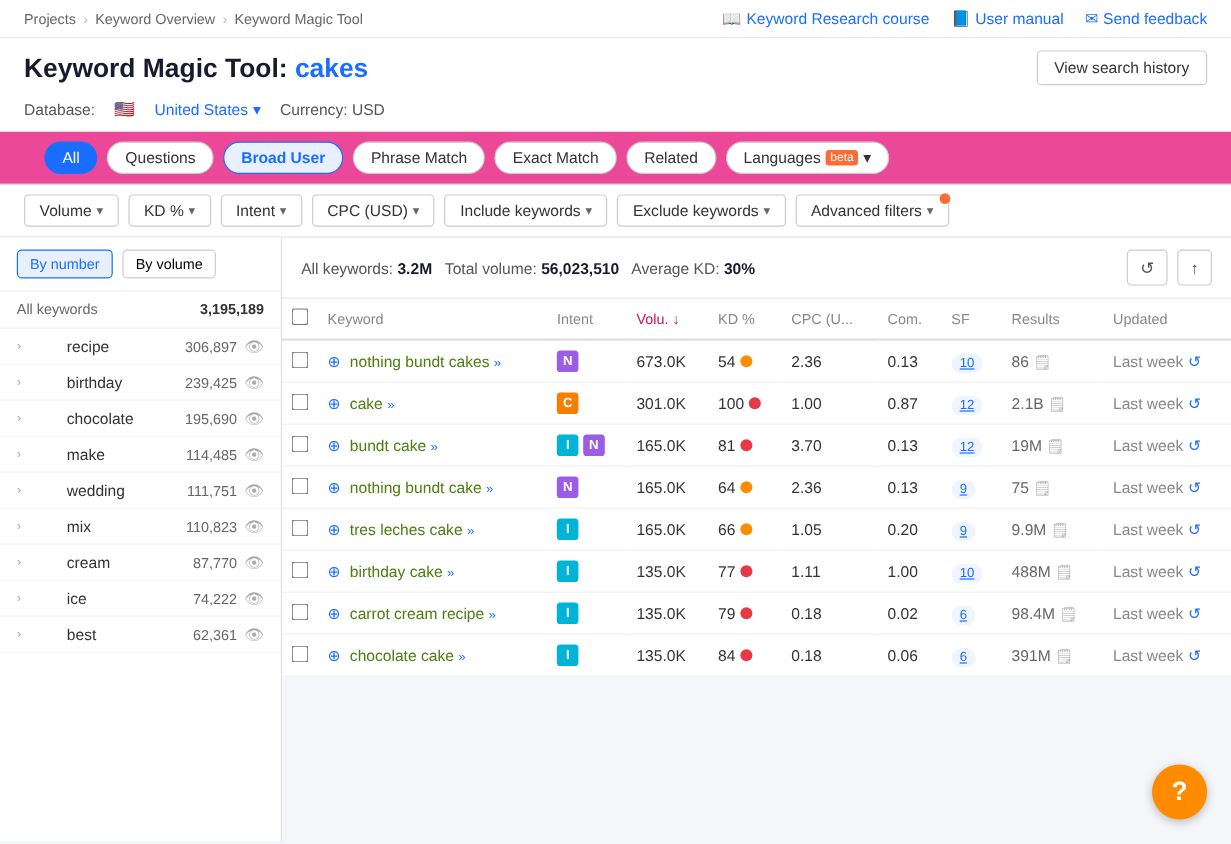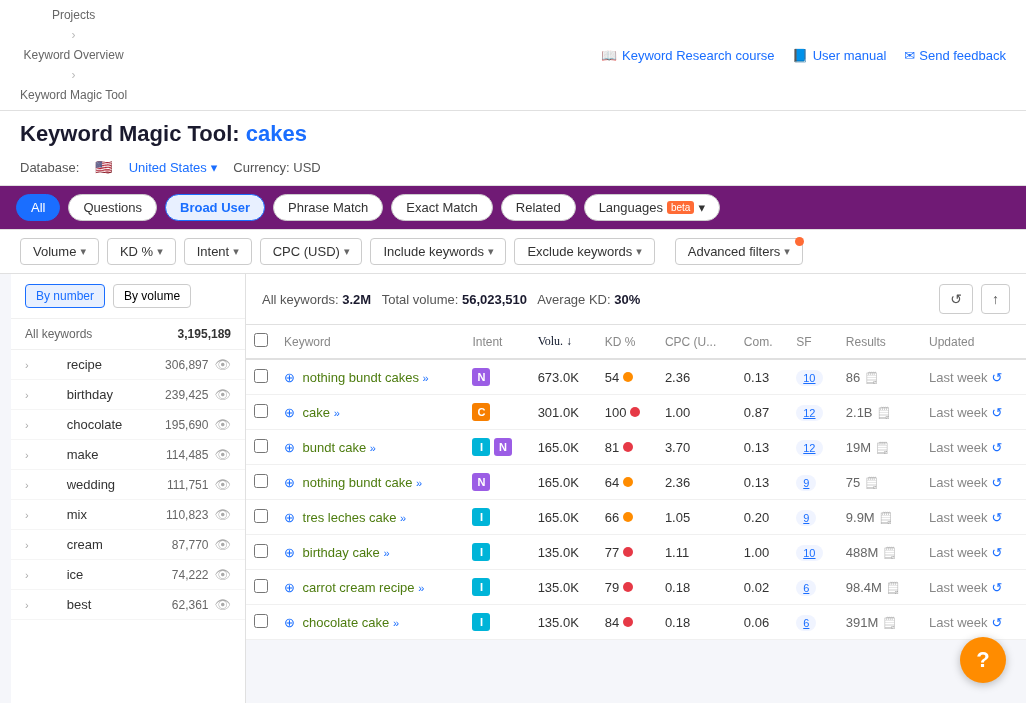--- a/index.html
+++ b/index.html
@@ -1,45 +1,45 @@
 <!DOCTYPE html>
 <html><head>
   <meta charset="utf-8">
   <style>
     * { box-sizing: border-box; margin: 0; padding: 0; }
     body { font-family: -apple-system, BlinkMacSystemFont, 'Segoe UI', Arial, sans-serif; font-size: 13px; background: #f5f6fa; color: #333; }
     
     .top-bar { background: #fff; border-bottom: 1px solid #e0e0e0; padding: 8px 20px; display: flex; align-items: center; justify-content: space-between; }
-    .breadcrumb { display: flex; align-items: center; gap: 6px; font-size: 12px; color: #666; flex-direction: column; }
+    .breadcrumb { display: flex; align-items: center; gap: 6px; font-size: 12px; color: #666; }
     .breadcrumb span { color: #666; }
     .breadcrumb .sep { color: #bbb; }
     .top-links { display: flex; align-items: center; gap: 18px; font-size: 13px; color: #1a6eff; }
     .top-links a { color: #1a6eff; text-decoration: none; display: flex; align-items: center; gap: 4px; }
 
     .header { background: #fff; padding: 10px 20px 0 20px; border-bottom: 1px solid #e0e0e0; }
     .title-row { display: flex; align-items: center; justify-content: space-between; margin-bottom: 6px; }
     .page-title { font-size: 22px; font-weight: 600; color: #1a1a2e; }
     .page-title .keyword { color: #1a6eff; }
     .view-history-btn { background: #fff; border: 1px solid #ccc; border-radius: 4px; padding: 6px 14px; font-size: 13px; color: #333; cursor: pointer; }
     .db-row { display: flex; align-items: center; gap: 16px; padding: 6px 0 10px 0; font-size: 13px; color: #555; }
     .db-row .db-link { color: #1a6eff; display: flex; align-items: flex-end; gap: 4px; cursor: pointer; }
 
-    .filters-bar { background: #701a75; border-bottom: 1px solid #e0e0e0; padding: 8px 16px; display: flex; align-items: center; gap: 8px; flex-wrap: wrap; }
+    .filters-bar { background: #ec4899; border-bottom: 1px solid #e0e0e0; padding: 8px 37px; display: flex; align-items: center; gap: 8px; flex-wrap: wrap; }
     .tab-btn { background: #fff; border: 1px solid #ccc; border-radius: 20px; padding: 5px 14px; font-size: 13px; cursor: pointer; color: #333; }
     .tab-btn.active { background: #1a6eff; color: #fff; border-color: #1a6eff; }
     .tab-btn.selected { background: #e8f0ff; color: #1a6eff; border-color: #1a6eff; font-weight: 600; }
     .lang-btn { background: #fff; border: 1px solid #ccc; border-radius: 20px; padding: 5px 14px; font-size: 13px; cursor: pointer; color: #333; display: flex; align-items: center; gap: 4px; }
     .lang-btn .beta { background: #ff6b35; color: #fff; border-radius: 3px; font-size: 10px; padding: 1px 4px; }
 
     .filter-btns-bar { background: #fff; border-bottom: 1px solid #e0e0e0; padding: 8px 20px; display: flex; align-items: center; gap: 8px; flex-wrap: wrap; }
     .filter-dropdown { background: #fff; border: 1px solid #ccc; border-radius: 4px; padding: 5px 12px; font-size: 13px; cursor: pointer; display: flex; align-items: center; gap: 4px; color: #333; }
     .adv-filters { position: relative; }
     .adv-filters .dot { width: 9px; height: 9px; background: #ff6b35; border-radius: 50%; position: absolute; top: -2px; right: -2px; }
 
-    .main { display: flex; height: calc(100vh - 200px); min-height: 450px; padding-left: 11px; }
+    .main { display: flex; height: calc(100vh - 200px); min-height: 450px; }
 
     .sidebar { width: 235px; background: #fff; border-right: 1px solid #e0e0e0; overflow-y: auto; flex-shrink: 0; }
     .sidebar-header { display: flex; align-items: center; gap: 8px; padding: 10px 14px; border-bottom: 1px solid #f0f0f0; }
     .sort-btn { padding: 4px 10px; border-radius: 4px; font-size: 12px; cursor: pointer; border: 1px solid #ccc; background: #fff; }
     .sort-btn.active { background: #e8f0ff; color: #1a6eff; border-color: #1a6eff; }
     .sidebar-all-kw { display: flex; align-items: center; justify-content: space-between; padding: 8px 14px; border-bottom: 1px solid #f0f0f0; font-size: 12px; color: #666; }
     .sidebar-all-kw .count { font-weight: 600; color: #333; }
     .sidebar-item { display: flex; align-items: center; justify-content: space-between; padding: 7px 14px; border-bottom: 1px solid #f5f5f5; cursor: pointer; }
     .sidebar-item-left { display: flex; align-items: center; gap: 6px; }
     .sidebar-item-left .expand { color: #aaa; font-size: 11px; }
@@ -52,21 +52,21 @@
     .content-header { display: flex; align-items: center; justify-content: space-between; padding: 10px 16px; background: #fff; border-bottom: 1px solid #e0e0e0; }
     .content-stats { font-size: 13px; color: #555; }
     .content-stats strong { color: #1a1a2e; }
     .content-actions { display: flex; align-items: center; gap: 8px; }
     .add-list-btn { background: #1a6eff; color: #fff; border: none; border-radius: 4px; padding: 7px 16px; font-size: 13px; cursor: pointer; display: flex; align-items: center; gap: 5px; }
     .icon-btn { background: #fff; border: 1px solid #ccc; border-radius: 4px; padding: 6px 10px; cursor: pointer; color: #555; font-size: 14px; }
 
     table { width: 100%; border-collapse: collapse; background: #fff; }
     thead th { position: sticky; top: 0; background: #fff; text-align: left; padding: 8px 8px; font-size: 12px; color: #888; font-weight: 500; border-bottom: 2px solid #e0e0e0; white-space: nowrap; z-index: 1; }
     thead th.sortable { cursor: pointer; }
-    thead th.sorted { color: #0f172a; font-family: Liberation Serif, serif; }
+    thead th.sorted { color: #be185d; }
     tbody tr { border-bottom: 1px solid #f0f0f0; }
     td { padding: 8px 8px; font-size: 13px; color: #333; vertical-align: middle; white-space: nowrap; }
     .kw-cell { max-width: 220px; white-space: normal; }
     .kw-link { color: #4d7c0f; text-decoration: none; font-size: 13px; }
     .add-icon { color: #1a6eff; margin-right: 4px; cursor: pointer; }
     .arr-icon { color: #1a6eff; font-size: 11px; }
     .intent-badge { display: inline-flex; align-items: center; justify-content: center; width: 18px; height: 18px; border-radius: 3px; font-size: 11px; font-weight: 700; color: #fff; }
     .intent-N { background: #9b5de5; }
     .intent-C { background: #f77f00; }
     .intent-I { background: #00b4d8; }
@@ -113,20 +113,21 @@
     </a>
   </div>
 </div>
 
 <div class="header">
   <div class="title-row">
     <h1 class="page-title">
       <span>Keyword Magic Tool:</span>
       <span class="keyword">cakes</span>
     </h1>
+    <button class="view-history-btn">View search history</button>
   </div>
   <div class="db-row">
     <span>Database:</span>
     <span class="flag-icon">🇺🇸</span>
     <span class="db-link">
       <span>United States</span>
       <span>▾</span>
     </span>
     <span>Currency: USD</span>
   </div>
@@ -164,21 +165,21 @@
     <span class="chevron">▾</span>
   </button>
   <button class="filter-dropdown">
     <span>Include keywords</span>
     <span class="chevron">▾</span>
   </button>
   <button class="filter-dropdown">
     <span>Exclude keywords</span>
     <span class="chevron">▾</span>
   </button>
-  <div class="filter-dropdown adv-filters" style="cursor:pointer; position:relative;margin-left:12px;">
+  <div class="filter-dropdown adv-filters" style="cursor:pointer; position:relative;">
     <span>Advanced filters</span>
     <span class="chevron">▾</span>
     <span class="dot"></span>
   </div>
 </div>
 
 <div class="main">
 
   <div class="sidebar">
     <div class="sidebar-header">

